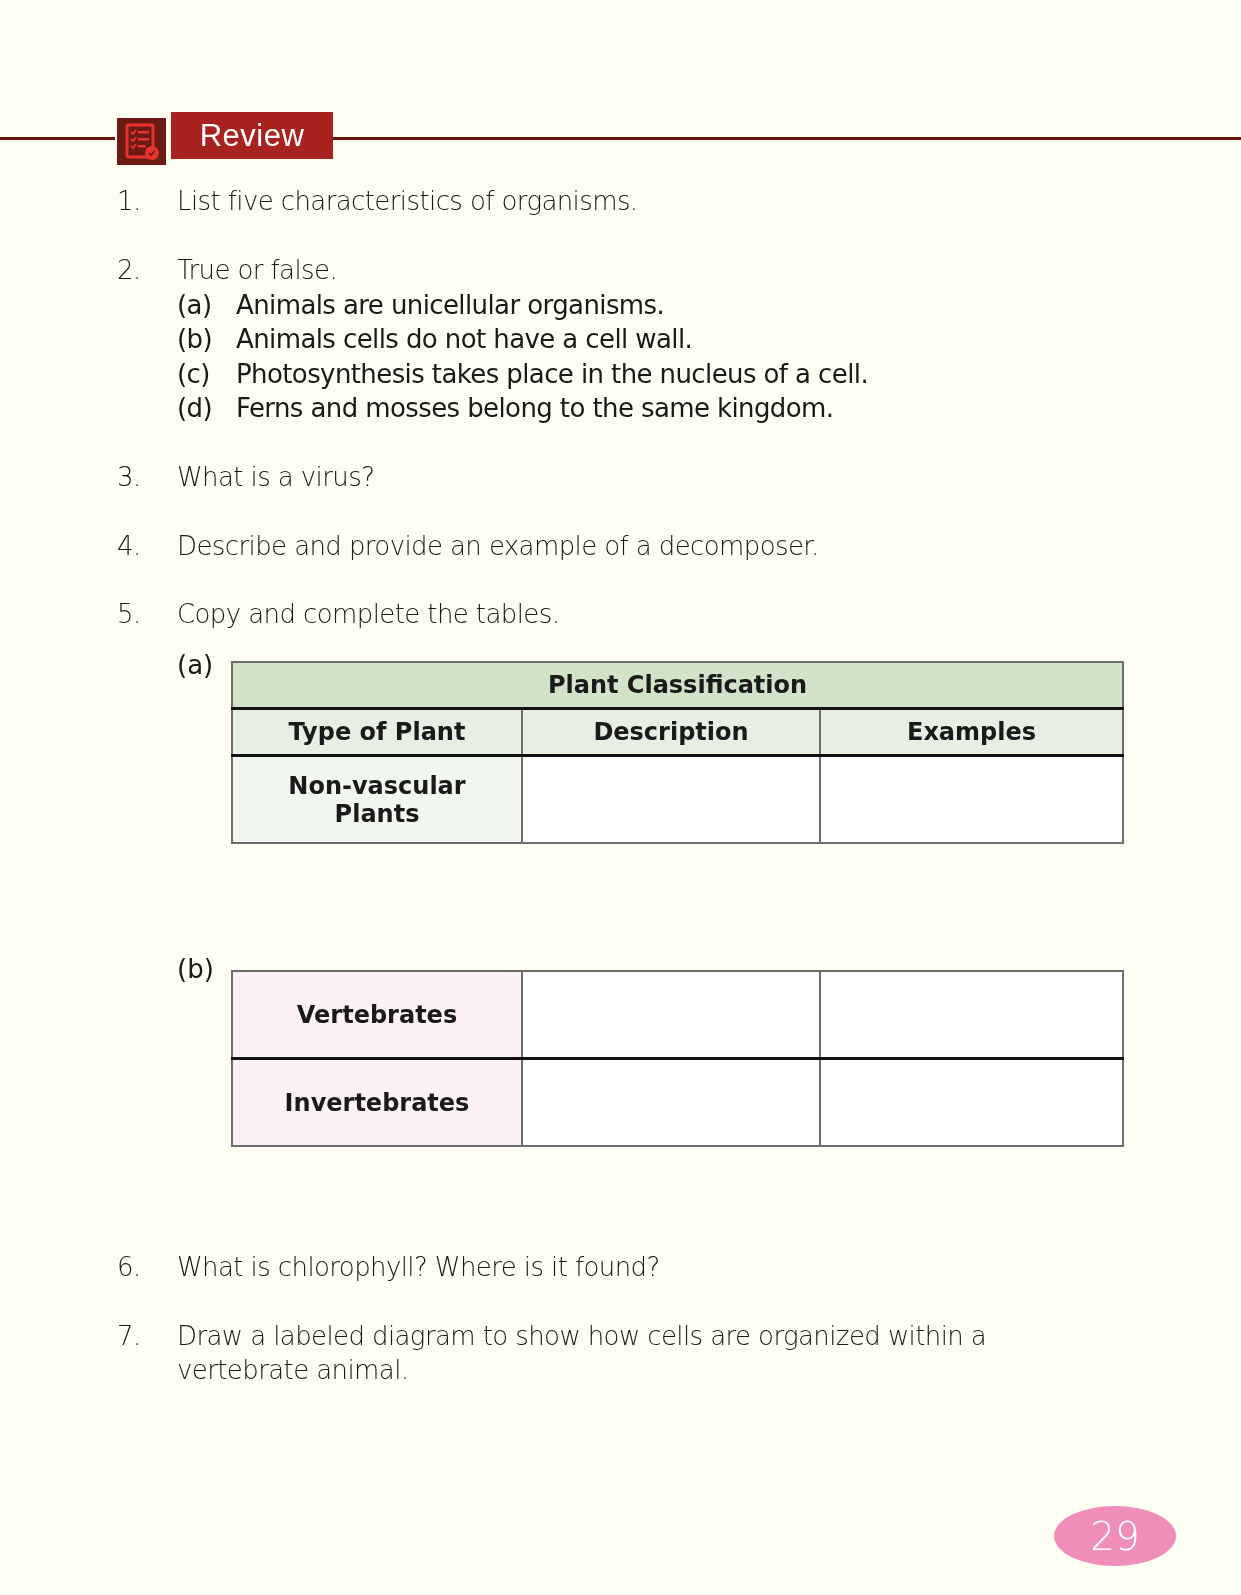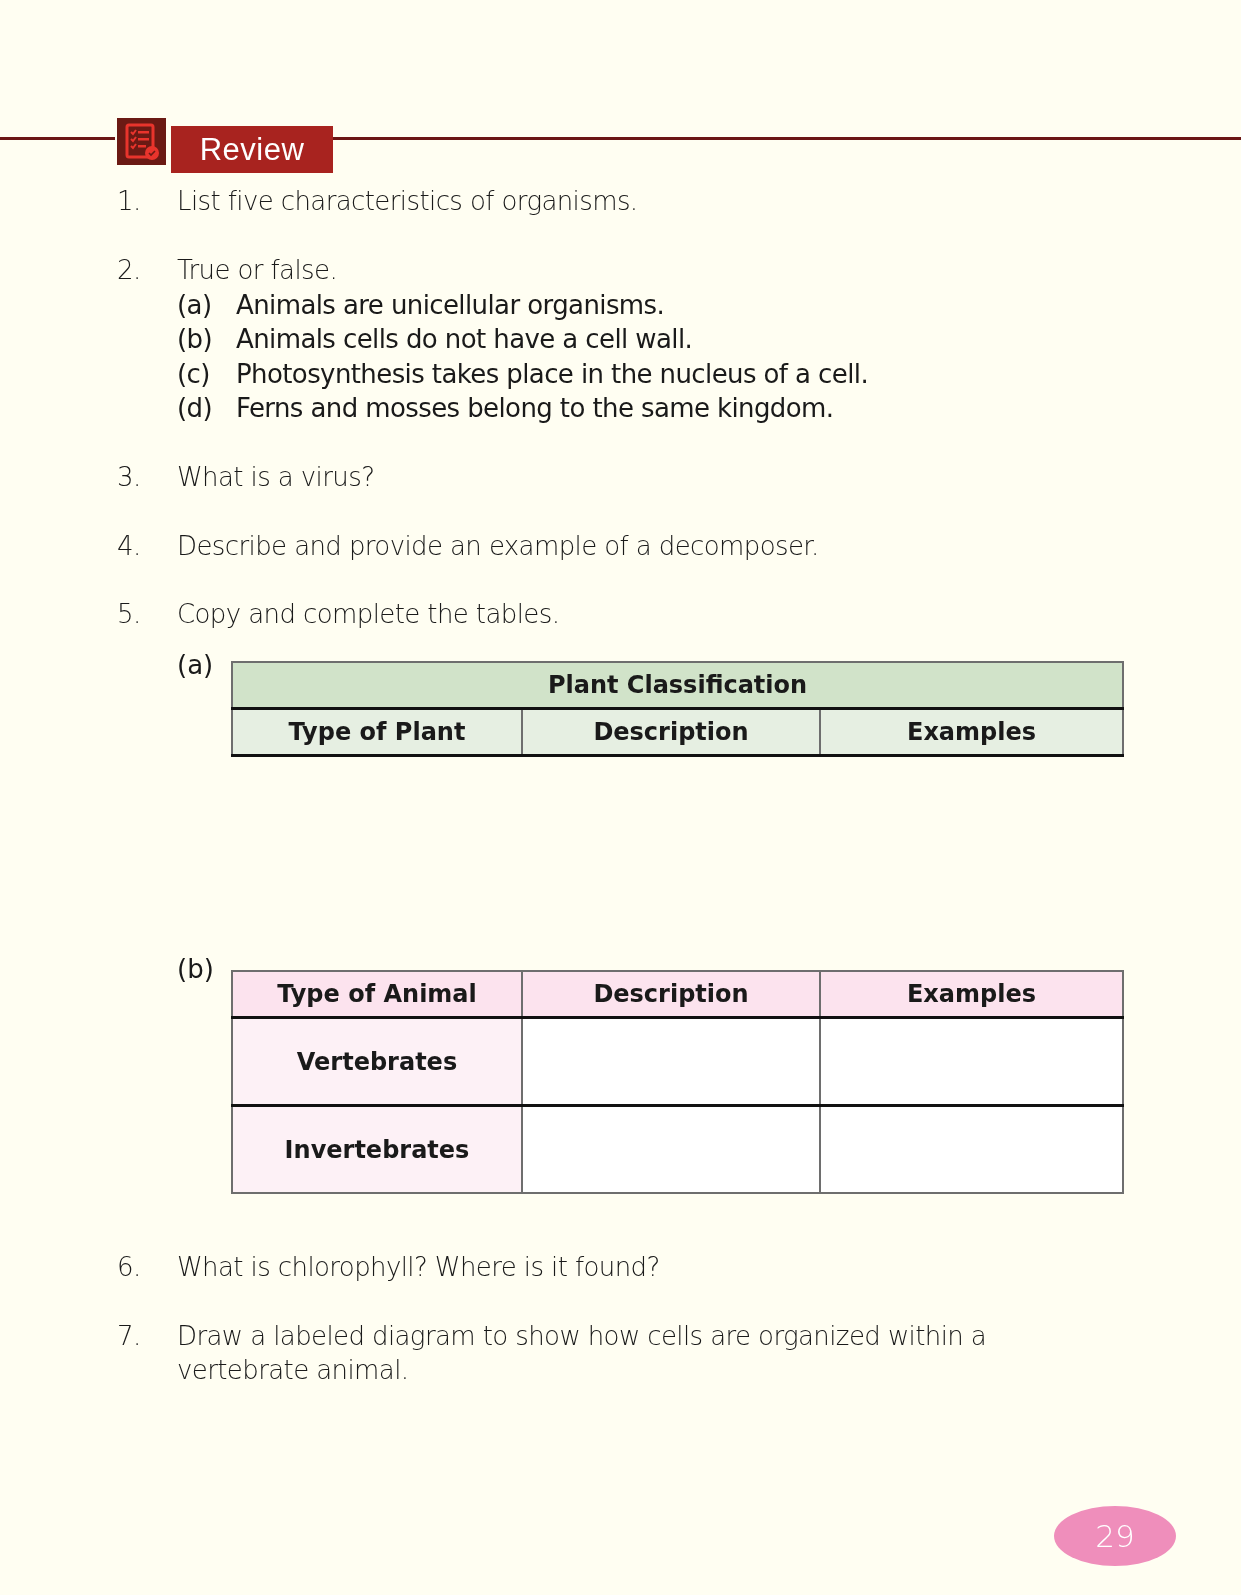--- a/index.html
+++ b/index.html
@@ -15,21 +15,21 @@
       position: absolute; top: 137px; height: 3px; background: #6b1515;
     }
     .rule.left { left: 0; width: 115px; }
     .rule.right { left: 333px; width: 908px; }
     .icon-box {
       position: absolute; left: 117px; top: 118px; width: 49px; height: 47px;
       background: #6b1a14;
       display: flex; align-items: center; justify-content: center;
     }
     .title-box {
-      position: absolute; left: 171px; top: 126px; width: 162px; height: 47px;
+      position: absolute; left: 171px; top: 112px; width: 162px; height: 47px;
       background: #a8231f;
       color: #fff;
       font-size: 31px;
       display: flex; align-items: center; justify-content: center;
       letter-spacing: 0.5px;
     }
     .q {
       position: absolute; left: 117px; font-size: 26px; line-height: 35px;
       font-family: "DejaVu Sans", sans-serif; font-weight: 300;
       letter-spacing: -0.6px;
@@ -67,21 +67,21 @@
     .animal .title-row th { background: #f7c6dc; }
     .animal .head-row th { background: #fce3ee; }
     .animal td.type { background: #fdf1f6; }
     .part-label {
       position: absolute; left: 177px; font-size: 26px;
       font-family: "DejaVu Sans", sans-serif;
     }
     .page-num {
       position: absolute; left: 1054px; top: 1506px; width: 122px; height: 60px;
       background: #ef8ebb; border-radius: 50%;
-      color: #fff; font-size: 31px;
+      color: #fff; font-size: 39px;
       display: flex; align-items: center; justify-content: center;
       font-family: "DejaVu Sans", sans-serif; font-weight: 300;
     }
   </style>
 </head>
 <body>
 
 <div class="rule left"></div>
 <div class="icon-box">
   <svg width="36" height="38" viewBox="0 0 36 38">
@@ -151,36 +151,39 @@
     </colgroup>
   <tbody>
       <tr class="title-row">
     <th colspan="3">Plant Classification</th>
   </tr>
   <tr class="head-row">
     <th>Type of Plant</th>
     <th>Description</th>
     <th>Examples</th>
   </tr>
+  <tr class="data-row">
+    <td class="type">
+      <div>Non-vascular</div>
+      <div>Plants</div>
+    </td>
+    <td class="blank"></td>
+    <td class="blank"></td>
+  </tr>
 </tbody>
   </table>
 
 <div class="part-label" style="top:954px;">(b)</div>
 <table class="cls animal" style="top:970px;">
   <colgroup>
       <col style="width:290px">
       <col style="width:298px">
       <col style="width:303px">
     </colgroup>
   <tbody>
-  <tr class="head-row">
-    <th>Type of Animal</th>
-    <th>Description</th>
-    <th>Examples</th>
-  </tr>
   <tr class="data-row first">
     <td class="type">Vertebrates</td>
     <td class="blank"></td>
     <td class="blank"></td>
   </tr>
   <tr class="data-row">
     <td class="type">Invertebrates</td>
     <td class="blank"></td>
     <td class="blank"></td>
   </tr>

